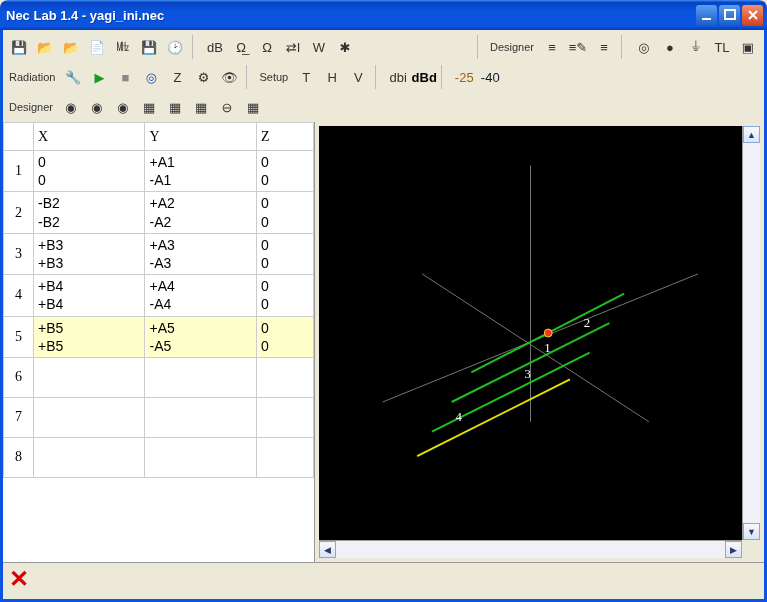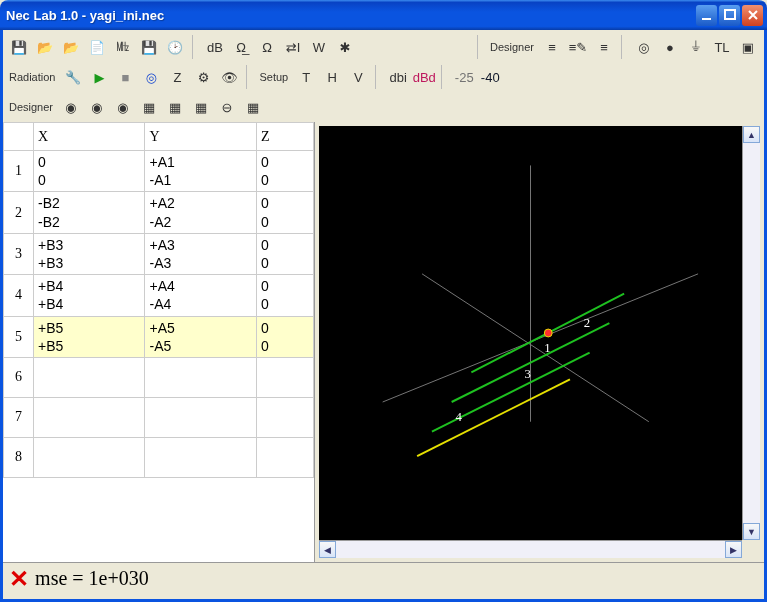--- a/index.html
+++ b/index.html
@@ -69,21 +69,21 @@
 .statusbar { height: 32px; display:flex; align-items:center; padding: 0 6px; gap:6px; border-top:1px solid #999; }
 .status-x { color:#d00; font-size:24px; font-weight:bold; }
 .status-text { font-family:"Times New Roman",serif; font-size:20px; color:#000; }
 
 .ic { width:18px; height:18px; display:block; }
 </style>
 </head>
 <body>
 
 <div class="titlebar">
-  <span class="title">Nec Lab 1.0 - yagi_ini.nec</span>
+  <span class="title">Nec Lab 1.4 - yagi_ini.nec</span>
   <div class="win-btns">
     <div class="win-btn win-min">
       <svg class="ic" viewBox="0 0 18 18">
           <rect x="4" y="12" width="9" height="2" fill="#fff"></rect>
         </svg>
     </div>
     <div class="win-btn win-max">
       <svg class="ic" viewBox="0 0 18 18">
           <rect x="4" y="4" width="10" height="9" fill="none" stroke="#fff" stroke-width="2"></rect>
         </svg>
@@ -138,23 +138,23 @@
         <div class="tb-btn" style="color: rgb(51, 51, 51);">Z</div>
         <div class="tb-btn" style="color: rgb(51, 51, 51);">⚙</div>
         <div class="tb-btn" style="color: rgb(51, 51, 51);">👁</div>
         <div class="tb-sep"></div>
         <span class="tb-grp-label">Setup</span>
         <div class="tb-btn" style="color: rgb(51, 51, 51);">T</div>
         <div class="tb-btn" style="color: rgb(51, 51, 51);">H</div>
         <div class="tb-btn" style="color: rgb(51, 51, 51);">V</div>
         <div class="tb-sep"></div>
         <div class="tb-btn" style="color: rgb(51, 51, 51);">dbi</div>
-        <div class="tb-btn" style="color: #be185d;">dBd</div>
-        <div class="tb-sep"></div>
-        <div class="tb-btn" style="color: #737373; text-align: center;">-25</div>
+        <div class="tb-btn" style="color: #000000; font-weight: bold;">dBd</div>
+        <div class="tb-sep"></div>
+        <div class="tb-btn" style="color: #a16207; text-align: center;">-25</div>
         <div class="tb-btn" style="color: #0f172a;">-40</div>
       </div>
 
     <div class="tb-row" id="tb3">
         <span class="tb-grp-label">Designer</span>
         <div class="tb-btn" style="color: rgb(51, 51, 51);">◉</div>
         <div class="tb-btn" style="color: rgb(51, 51, 51);">◉</div>
         <div class="tb-btn" style="color: rgb(51, 51, 51);">◉</div>
         <div class="tb-btn" style="color: rgb(51, 51, 51);">▦</div>
         <div class="tb-btn" style="color: rgb(51, 51, 51);">▦</div>
@@ -330,16 +330,15 @@
           <div class="track"></div>
           <div class="arr">▶</div>
         </div>
         <div class="corner"></div>
       </div>
     </div>
   </div>
 
   <div class="statusbar">
     <span class="status-x">✕</span>
-    <span class="status-text">mse = 1e+030</span>
   </div>
 
 </div>
 
 </body></html>

